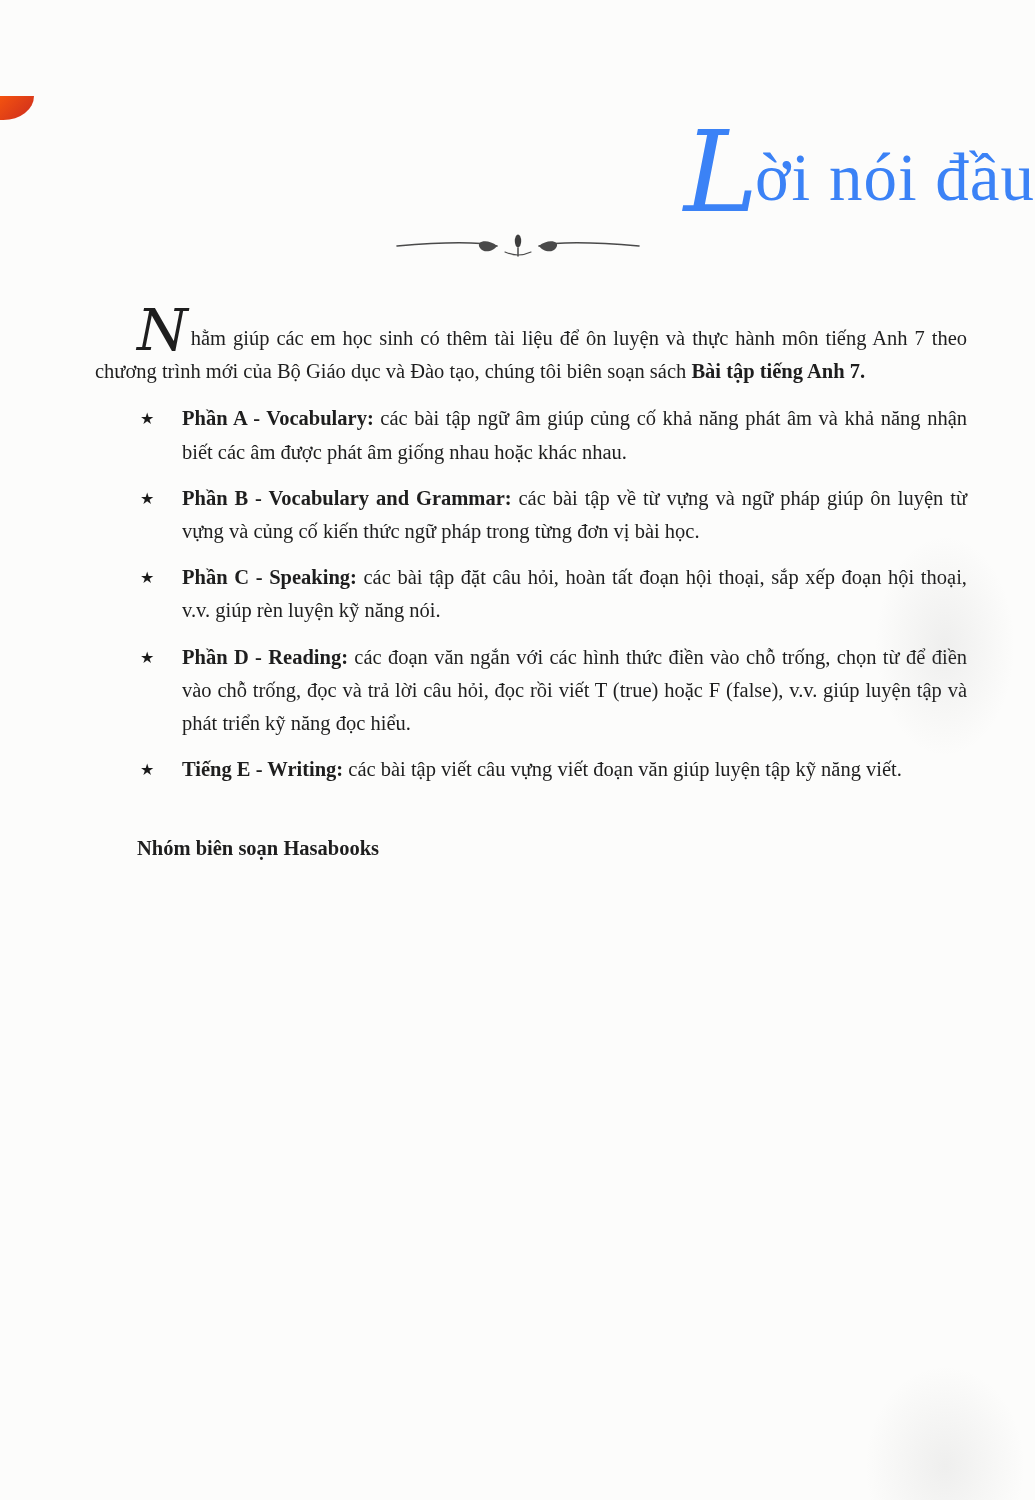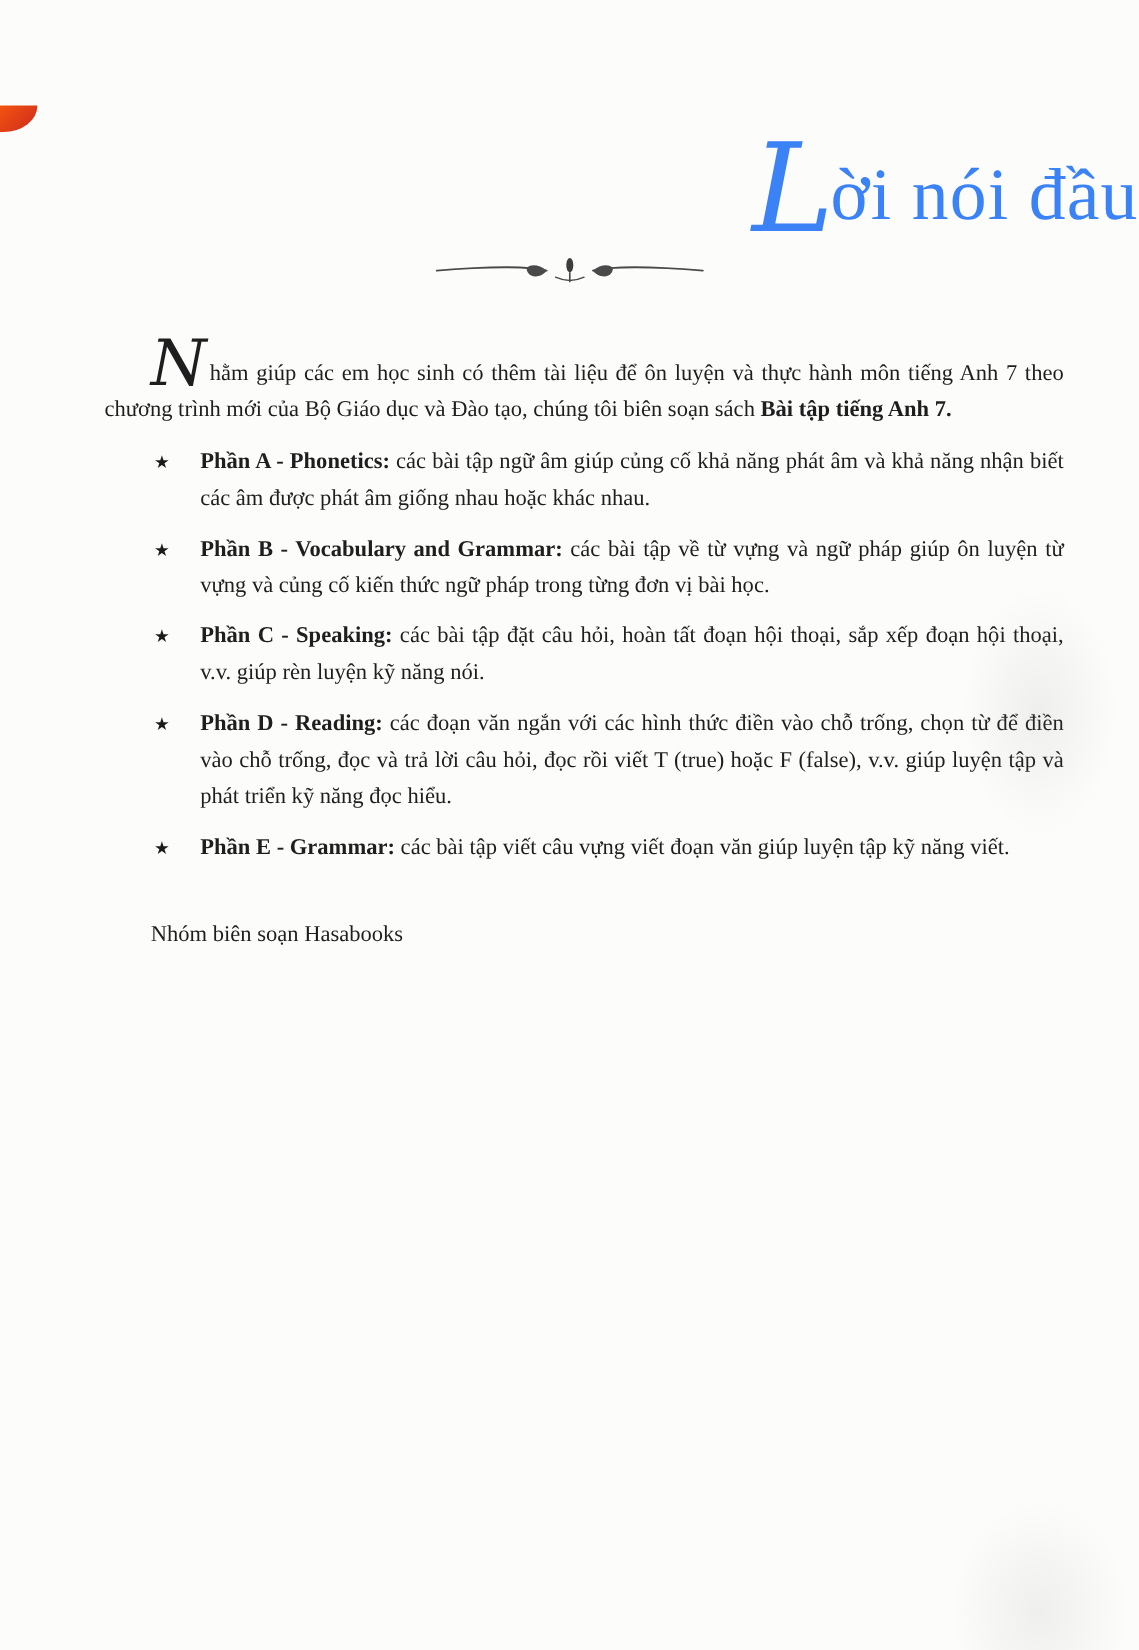--- a/index.html
+++ b/index.html
@@ -79,21 +79,21 @@
     width: 42px;
     font-family: "DejaVu Sans", sans-serif;
     font-size: 16px;
     padding-top: 4px;
     color: #1a1a1a;
   }
   .bullet-body { flex: 1; text-align: justify; }
   .contact-line { margin: 10px 0 0; text-indent: 42px; }
   .signature {
     margin: 46px 0 0 42px;
-    font-weight: normal;
+    font-weight: bold;
   }
 </style>
 </head>
 <body>
 
 <div class="page">
 
   <div class="corner-artifact"></div>
   <div class="smudge s1"></div>
   <div class="smudge s2"></div>
@@ -115,41 +115,41 @@
   <div class="body">
 
     <p class="para"><span class="dropcap">N</span><span>hằm giúp các em học sinh có thêm tài liệu để ôn luyện và thực hành môn tiếng Anh 7 theo chương trình mới của Bộ Giáo dục và Đào tạo, chúng tôi biên soạn sách </span><span class="b">Bài tập tiếng Anh 7.</span></p>
 
 
 
     <div class="bullets">
 
       <div class="bullet">
         <span class="star-icon">★</span>
-        <span class="bullet-body"><span class="b">Phần A - Phonetics:</span><span> các bài tập ngữ âm giúp củng cố khả năng phát âm và khả năng nhận biết các âm được phát âm giống nhau hoặc khác nhau.</span></span>
+        <span class="bullet-body"><span class="b">Phần A - Vocabulary:</span><span> các bài tập ngữ âm giúp củng cố khả năng phát âm và khả năng nhận biết các âm được phát âm giống nhau hoặc khác nhau.</span></span>
       </div>
 
       <div class="bullet">
         <span class="star-icon">★</span>
         <span class="bullet-body"><span class="b">Phần B - Vocabulary and Grammar:</span><span> các bài tập về từ vựng và ngữ pháp giúp ôn luyện từ vựng và củng cố kiến thức ngữ pháp trong từng đơn vị bài học.</span></span>
       </div>
 
       <div class="bullet">
         <span class="star-icon">★</span>
         <span class="bullet-body"><span class="b">Phần C - Speaking:</span><span> các bài tập đặt câu hỏi, hoàn tất đoạn hội thoại, sắp xếp đoạn hội thoại, v.v. giúp rèn luyện kỹ năng nói.</span></span>
       </div>
 
       <div class="bullet">
         <span class="star-icon">★</span>
         <span class="bullet-body"><span class="b">Phần D - Reading:</span><span> các đoạn văn ngắn với các hình thức điền vào chỗ trống, chọn từ để điền vào chỗ trống, đọc và trả lời câu hỏi, đọc rồi viết T (true) hoặc F (false), v.v. giúp luyện tập và phát triển kỹ năng đọc hiểu.</span></span>
       </div>
 
       <div class="bullet">
         <span class="star-icon">★</span>
-        <span class="bullet-body"><span class="b">Phần E - Grammar:</span><span> các bài tập viết câu vựng viết đoạn văn giúp luyện tập kỹ năng viết.</span></span>
+        <span class="bullet-body"><span class="b">Tiếng E - Writing:</span><span> các bài tập viết câu vựng viết đoạn văn giúp luyện tập kỹ năng viết.</span></span>
       </div>
 
     </div>
 
 
 
 
     <p class="signature">Nhóm biên soạn Hasabooks</p>
 
   </div>

